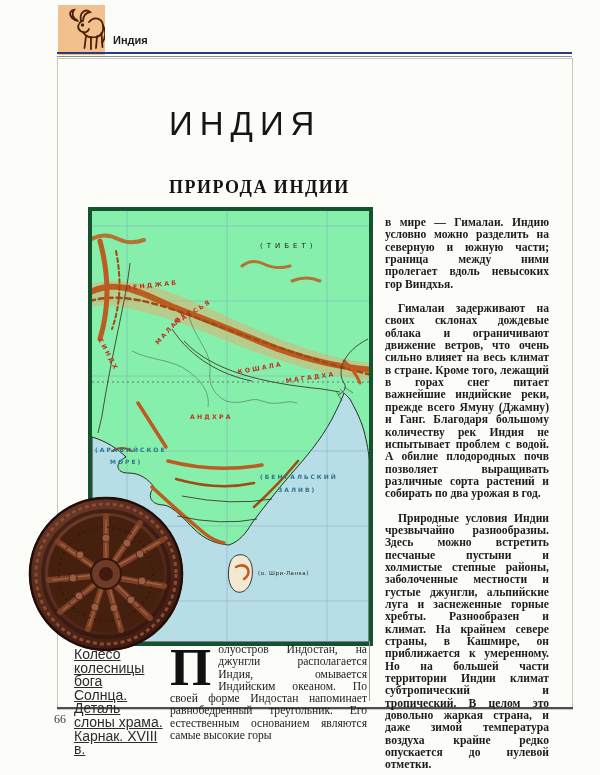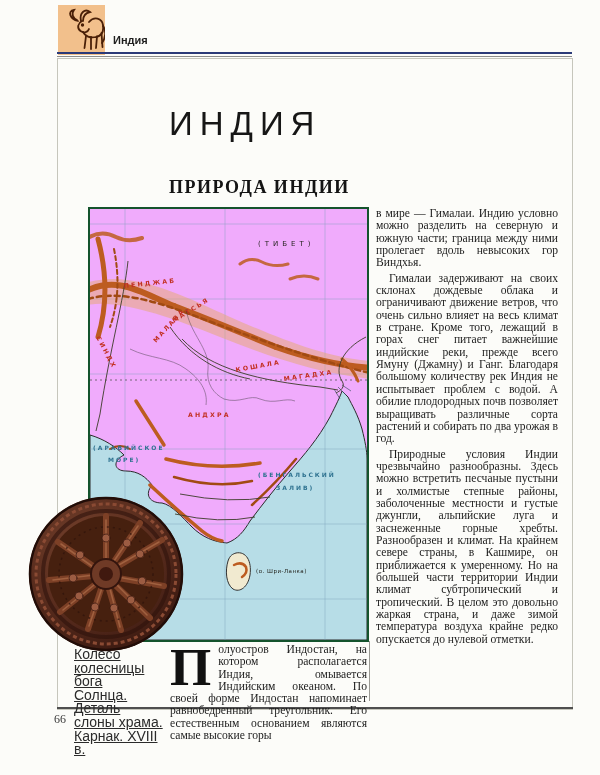--- a/index.html
+++ b/index.html
@@ -12,39 +12,39 @@
   .rule-top{position:absolute;left:57px;top:52px;width:515px;height:2px;
         border-top:2px solid #2b3a78;border-bottom:1px solid #8c8c8c;}
   .frame{position:absolute;left:57px;top:58px;width:514px;height:650px;border:1px solid #c6c6bc;}
   .rule-bottom{position:absolute;left:57px;top:707px;width:516px;height:2px;background:#4f4f4f;}
   
   .title{position:absolute;left:169px;top:105px;font-family:"Liberation Sans",sans-serif;
         font-size:33px;letter-spacing:7px;color:#161616;}
   .subtitle{position:absolute;left:169px;top:177px;font-family:Liberation Serif, serif;
         font-size:18px;font-weight:bold;letter-spacing:1.5px;color:#141414;}
   
-  .map{position:absolute;left:88px;top:207px;width:277px;height:431px;border:2px solid #14532d;
-        background:#f0abfc;}
+  .map{position:absolute;left:88px;top:207px;width:277px;height:431px;border:4px solid #14532d;
+        background:#86efac;}
   .map svg{display:block;}
   .ml-black{fill:#24241e;font-family:"DejaVu Sans",sans-serif;font-size:7px;letter-spacing:4px;}
   .ml-red{fill:#c23022;font-family:"DejaVu Sans",sans-serif;font-size:6.2px;letter-spacing:2.2px;font-weight:bold;}
   .ml-sea{fill:#2e7290;font-family:"DejaVu Sans",sans-serif;font-size:6px;letter-spacing:2px;font-weight:bold;}
   .ml-small{fill:#24241e;font-family:"DejaVu Sans",sans-serif;font-size:5.5px;letter-spacing:.5px;}
   
   .wheel{position:absolute;left:28px;top:496px;width:157px;height:157px;z-index:5;}
   
   .caption{position:absolute;left:74px;top:648px;width:96px;font-family:"Liberation Sans",sans-serif;
         font-size:14px;line-height:13.6px;color:#2b2b2b;text-decoration:underline;}
   
   .col-left{position:absolute;left:170px;top:644px;width:197px;font-size:11.6px;line-height:12.3px;
         text-align:justify;}
   .drop-cap{float:left;font-weight:bold;font-size:53px;line-height:41px;margin:3px 7px 0 0;color:#111;}
   .col-right{position:absolute;left:373px;top:205px;width:188px;font-size:11.6px;line-height:12.35px;
         text-align:justify;}
-  .col-right p{margin:3px;}
+  .col-right p{margin:12px;font-weight:bold;}
   .col-right p.indent{text-indent:13px;}
   .col-divider{position:absolute;left:369px;top:641px;width:1px;height:60px;background:#9a9a94;}
   .footer-page-number{position:absolute;left:54px;top:712px;font-size:12px;color:#3a3a3a;}
 </style>
 </head>
 <body>
 
 <div class="page">
 
   <div class="logo">
@@ -215,21 +215,21 @@
 
   <div class="caption">
     <div>Колесо</div>
     <div>колесницы бога</div>
     <div>Солнца. Деталь</div>
     <div>слоны храма.</div>
     <div>Карнак. XVIII в.</div>
   </div>
 
   <div class="col-left">
-    <span class="drop-cap">П</span><span>олуостров Индостан, на котором располагается Индия, омывается Индийским океаном. По своей форме Индостан напоминает равнобедренный треугольник. Его естественным основанием являются самые высокие горы</span>
+    <span class="drop-cap">П</span><span>олуостров Индостан, на джунгли располагается Индия, омывается Индийским океаном. По своей форме Индостан напоминает равнобедренный треугольник. Его естественным основанием являются самые высокие горы</span>
   </div>
   <div class="col-divider"></div>
   <div class="col-right">
     <p>в мире — Гималаи. Индию условно можно разделить на северную и южную части; граница между ними пролегает вдоль невысоких гор Виндхья.</p>
     <p class="indent">Гималаи задерживают на своих склонах дождевые облака и ограничивают движение ветров, что очень сильно влияет на весь климат в стране. Кроме того, лежащий в горах снег питает важнейшие индийские реки, прежде всего Ямуну (Джамну) и Ганг. Благодаря большому количеству рек Индия не испытывает проблем с водой. А обилие плодородных почв позволяет выращивать различные сорта растений и собирать по два урожая в год.</p>
     <p class="indent">Природные условия Индии чрезвычайно разнообразны. Здесь можно встретить песчаные пустыни и холмистые степные районы, заболоченные местности и густые джунгли, альпийские луга и заснеженные горные хребты. Разнообразен и климат. На крайнем севере страны, в Кашмире, он приближается к умеренному. Но на большей части территории Индии климат субтропический и тропический. В целом это довольно жаркая страна, и даже зимой температура воздуха крайне редко опускается до нулевой отметки.</p>
   </div>
 
   <div class="footer-page-number">66</div>
 </div>

